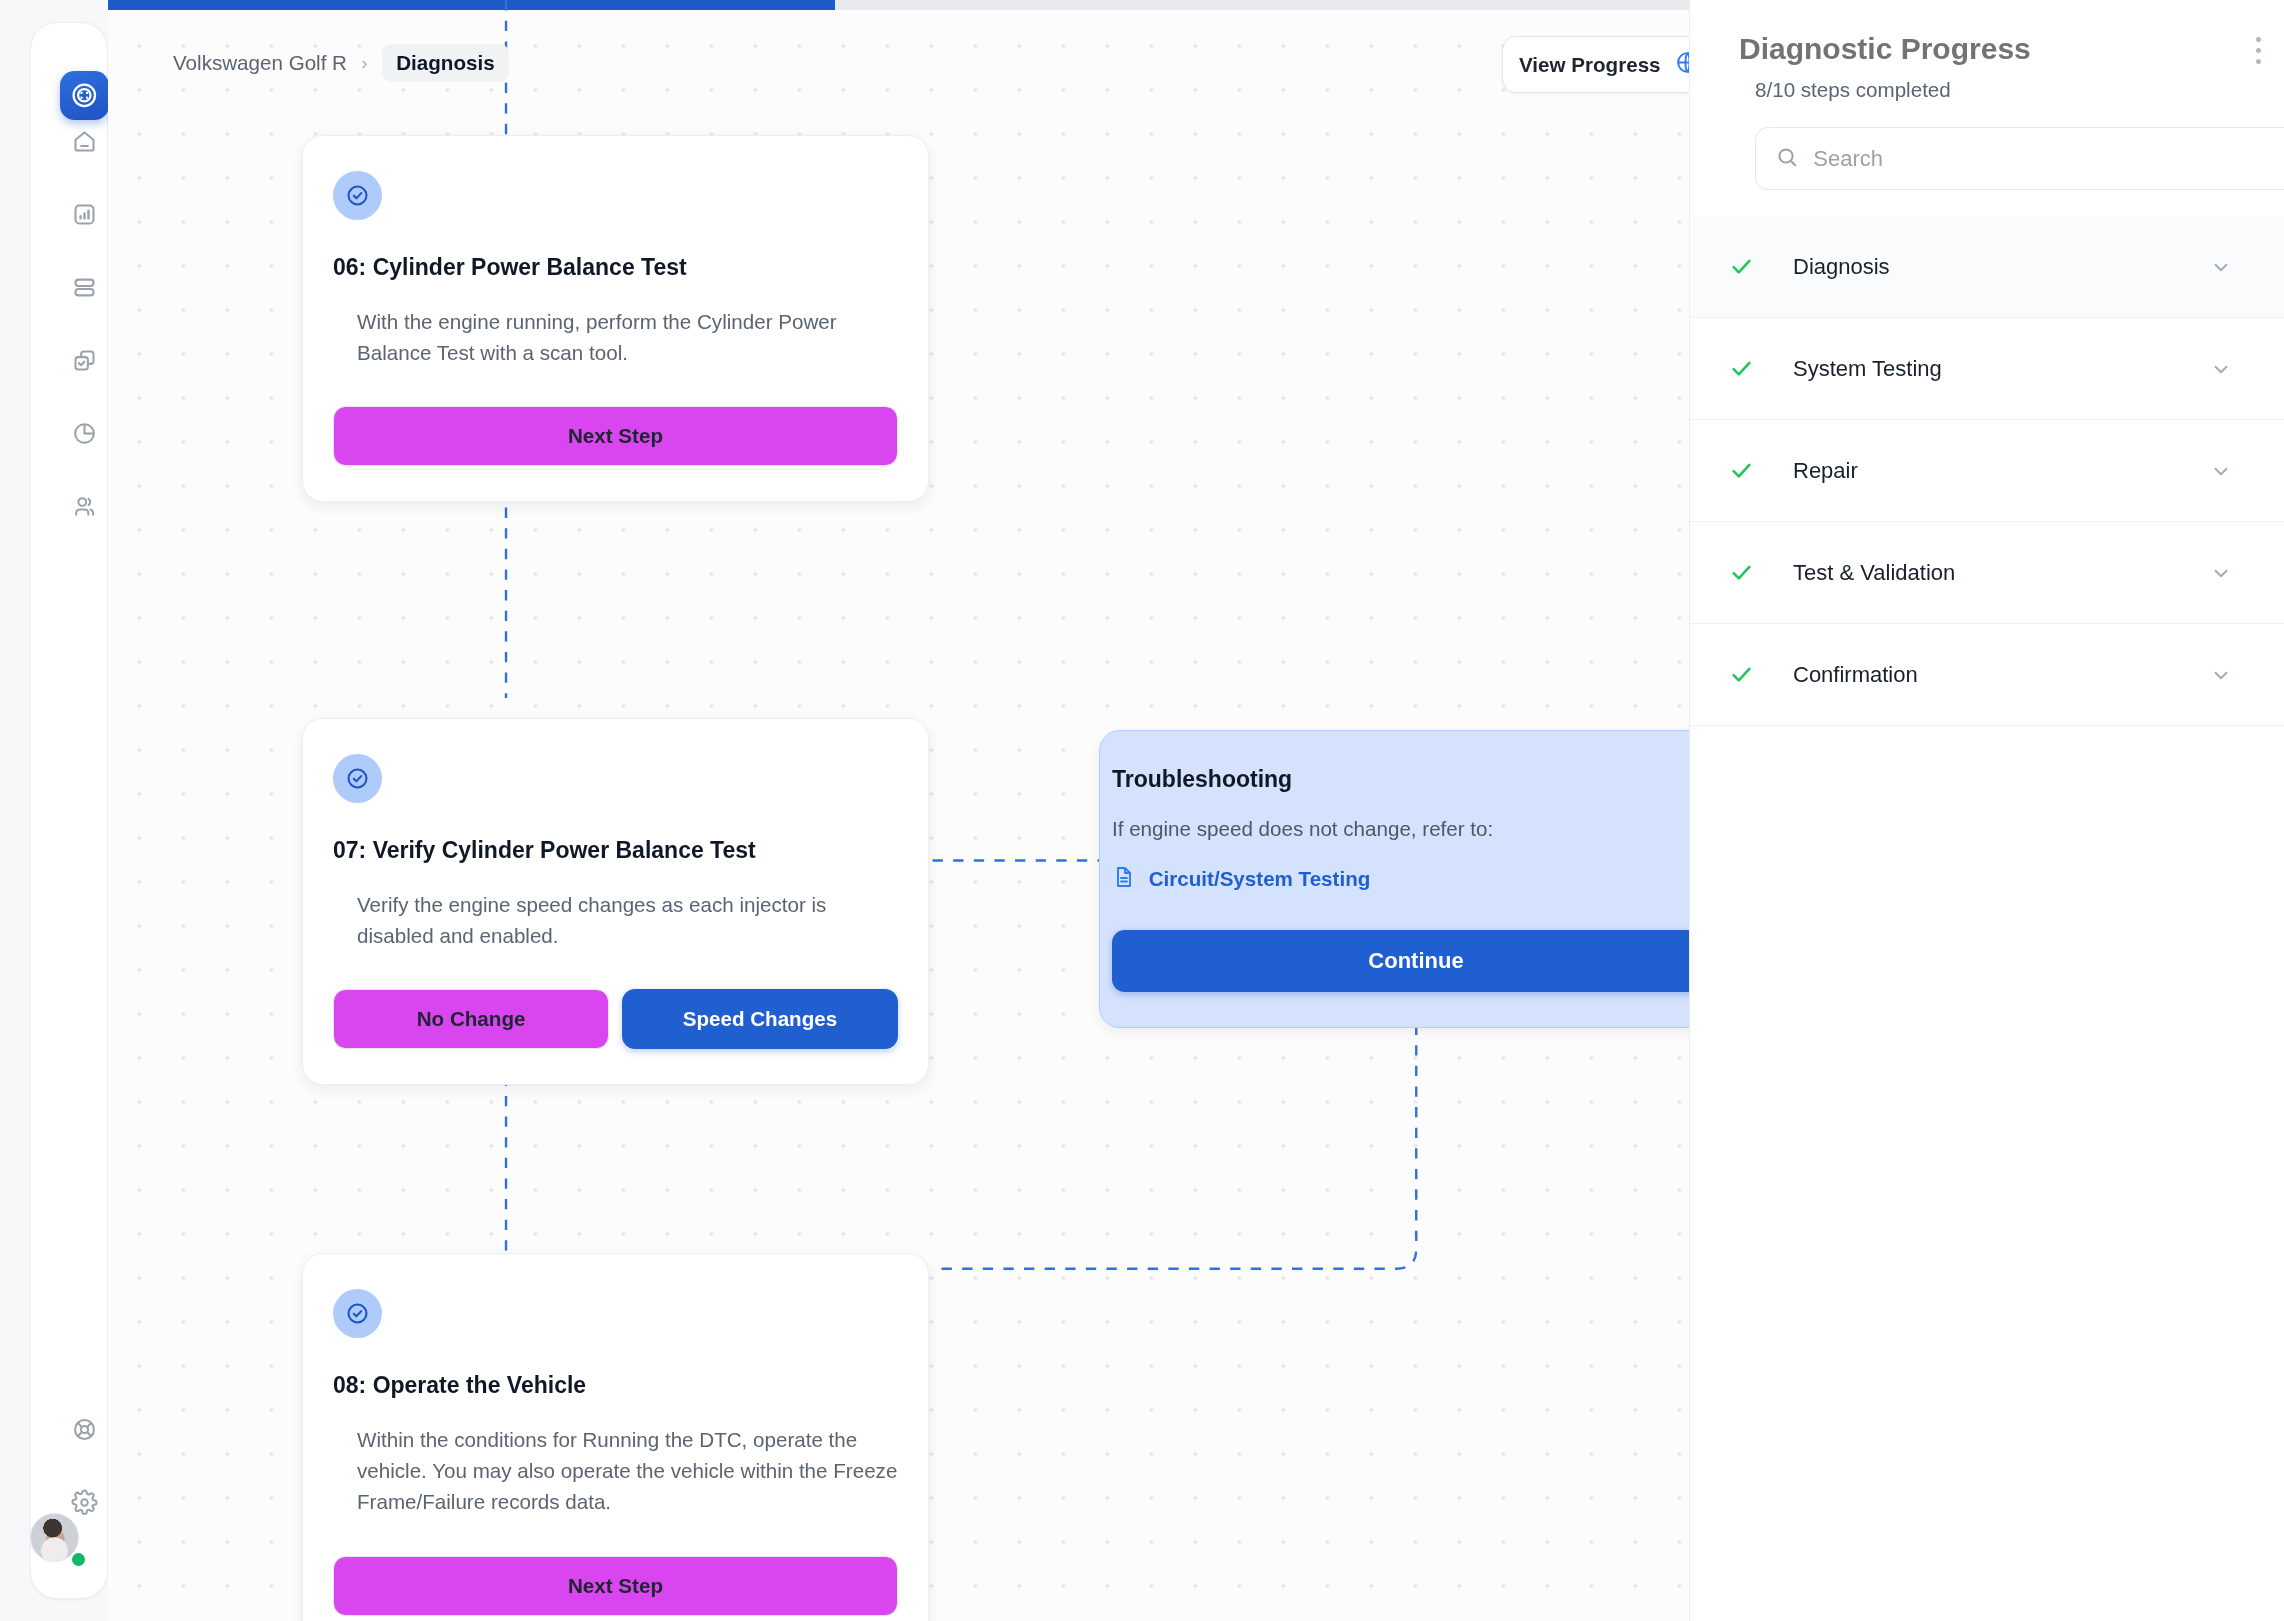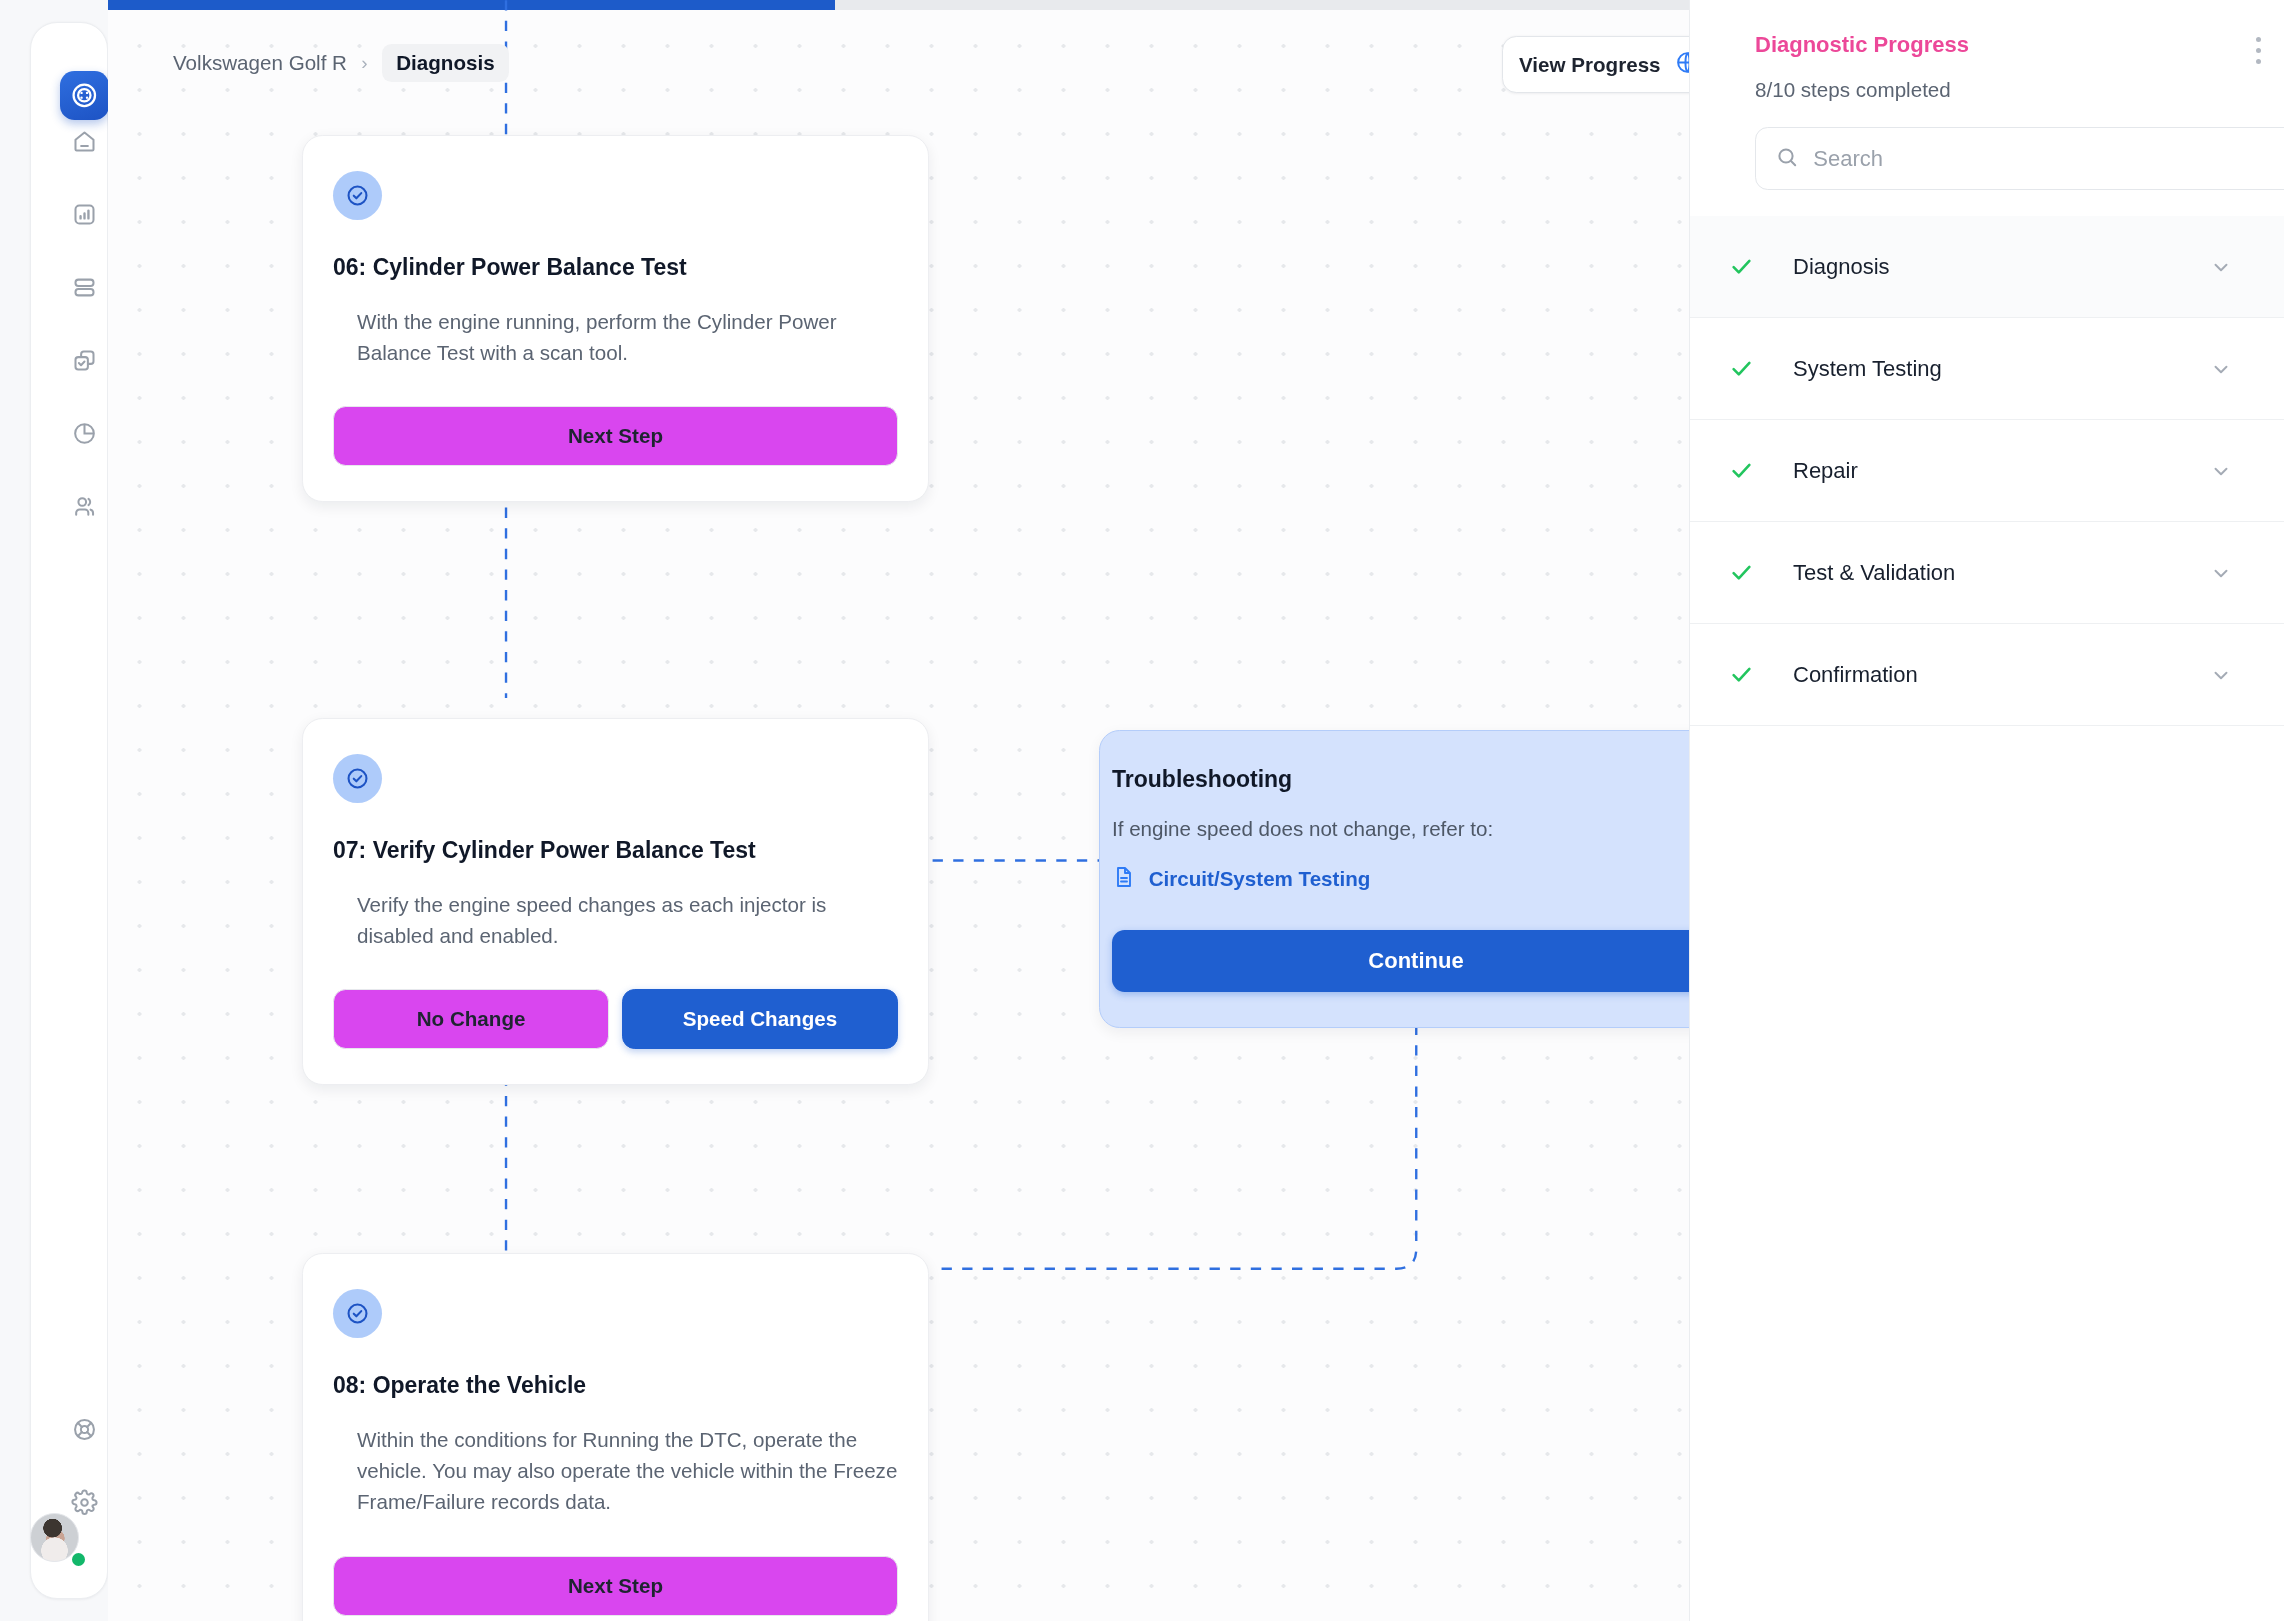--- a/index.html
+++ b/index.html
@@ -140,21 +140,21 @@
     display:flex; align-items:center; justify-content:center;
     color:#ffffff; font-size:22px; font-weight:700; cursor:pointer;
     box-shadow:0 2.4px 7.1px rgba(31,95,208,.3);
   }
 
   
   #right-panel {
     position:absolute; left:1689px; top:0; width:595px; height:1621px;
     background:#ffffff; border-left:0.8px solid #ebedf0;
   }
-  #rp-title { position:absolute; left:65px; top:32px; font-size:22px; font-weight:700; color:#ec4899; }
+  #rp-title { position:absolute; left:49px; top:32px; font-size:30px; font-weight:700; color:#737373; }
   #rp-sub   { position:absolute; left:65px; top:78px; font-size:20.6px; color:#5b6472; }
   #rp-kebab { position:absolute; left:555px; top:33px; width:27px; height:35px; cursor:pointer;
               display:flex; flex-direction:column; align-items:center; justify-content:center; gap:5.6px; }
   #rp-kebab i { width:5.6px; height:5.6px; border-radius:50%; background:#b2b8c1; display:block; }
 
   #rp-search {
     position:absolute; left:65px; top:127px; width:544px; height:63px;
     border:0.8px solid #e4e7eb; border-radius:12.7px; background:#ffffff;
     display:flex; align-items:center; gap:14.3px; padding:0 19px; cursor:text;
   }

